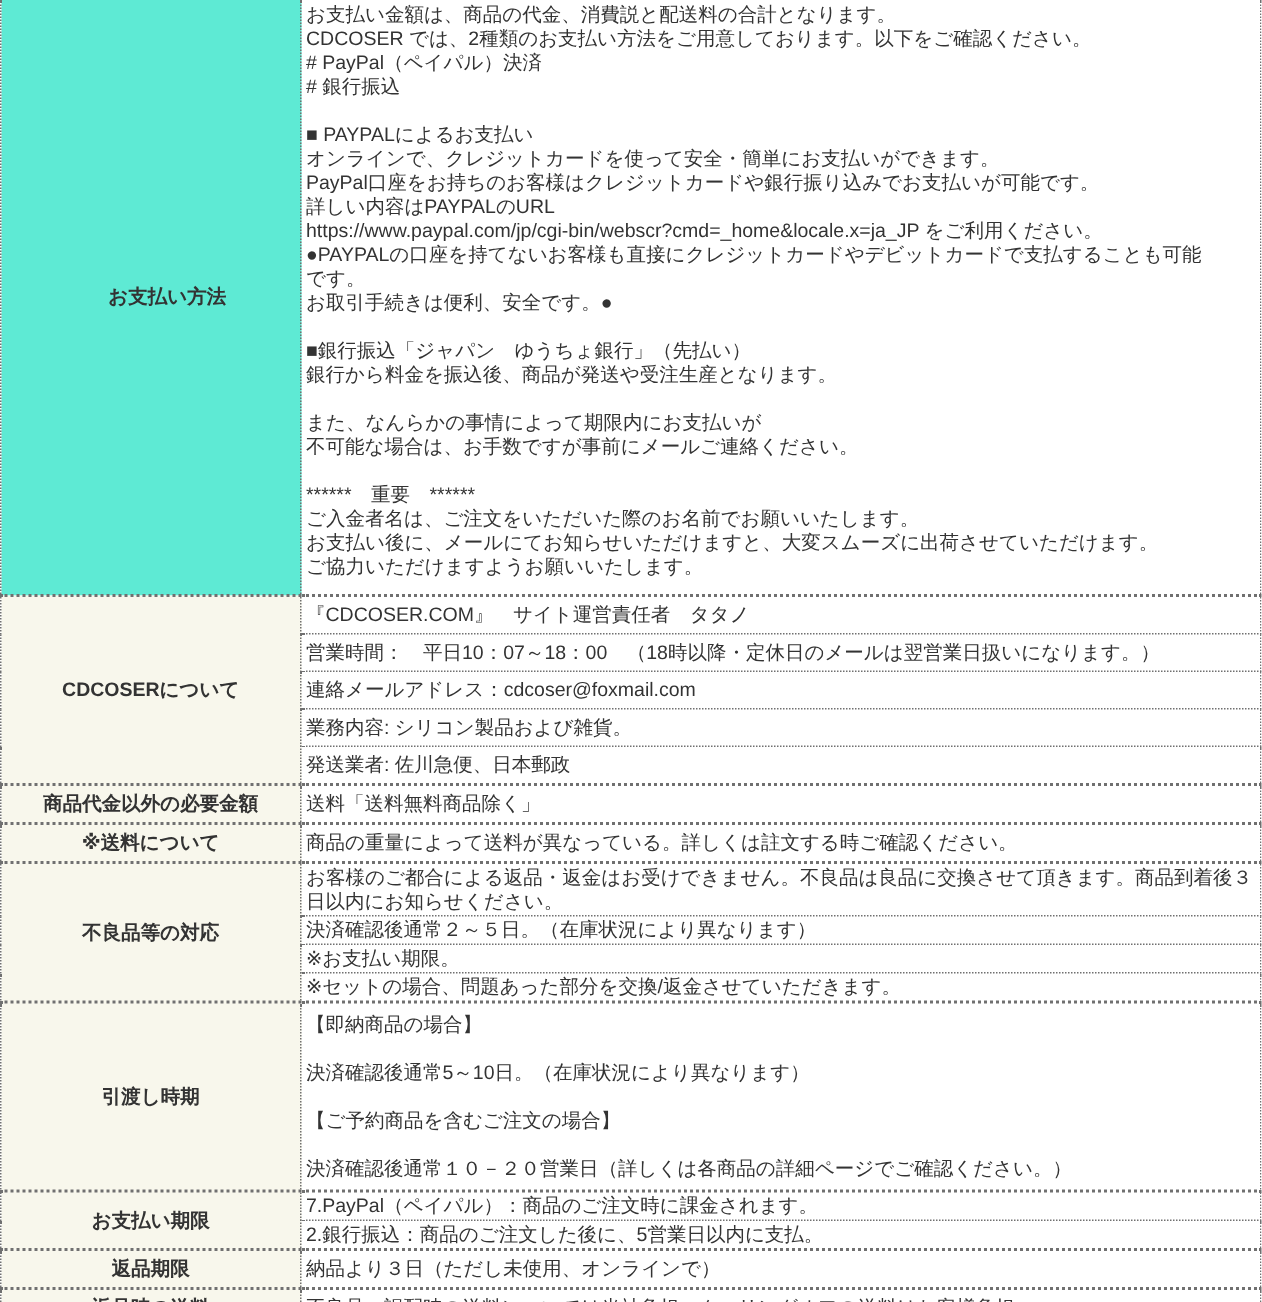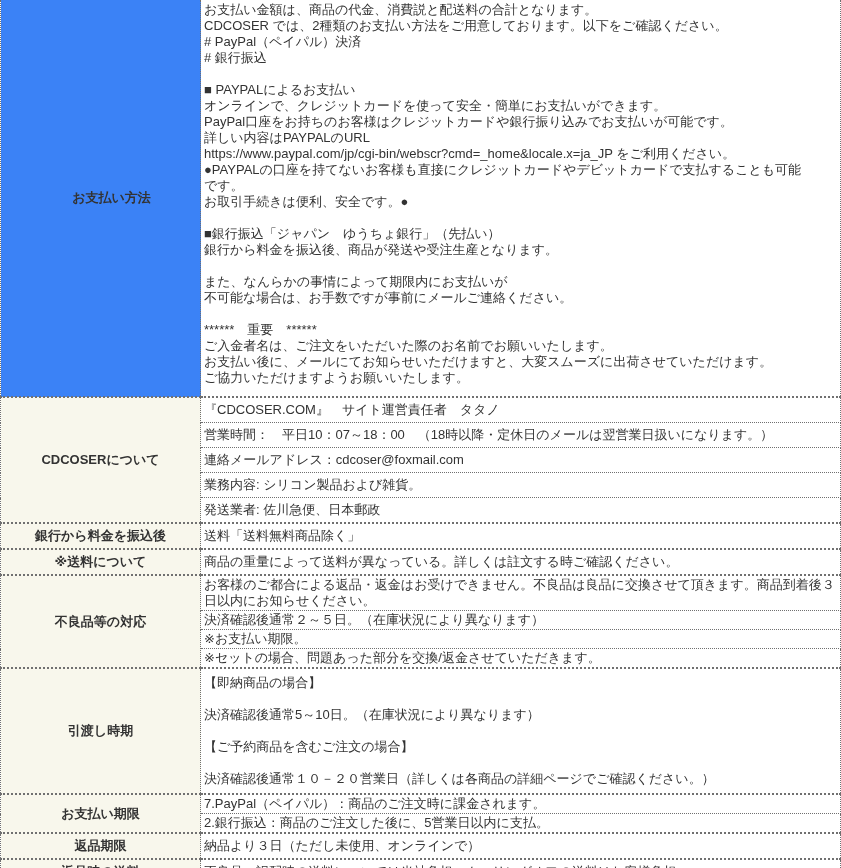--- a/index.html
+++ b/index.html
@@ -25,21 +25,21 @@
   col.c1{width:200px;}
   td{border:1px dotted var(--border);vertical-align:top;}
   td.hdr{
     background:var(--header-bg);
     font-weight:bold;
     text-align:center;
     vertical-align:middle;
     padding:2px;
     color:var(--text);
   }
-  td.hdr.white{background:#3b82f6;padding-left:24px;}
+  td.hdr.white{background:#5eead4;padding-left:24px;}
   td.cell{padding:4px 3px;line-height:16px;overflow:hidden;}
   td.cell.big{padding:2px 18px 10px 3px;}
   td.cell.dense{padding:1px 3px;line-height:16px;}
   td.cell.tall{padding:6px 3px;}
   tr.row-start > td{border-top:2px dotted var(--border);}
   table.shop tr:first-child > td{border-top:none;}
   .ln{min-height:16px;white-space:pre-wrap;word-break:break-all;}
   .bold{font-weight:normal;}
 </style>
 </head>
@@ -100,21 +100,21 @@
         <td class="cell">
           <div class="ln">業務内容: シリコン製品および雑貨。</div>
         </td>
       </tr>
       <tr>
         <td class="cell">
           <div class="ln">発送業者: 佐川急便、日本郵政</div>
         </td>
       </tr>
       <tr class="row-start">
-        <td class="hdr" rowspan="1">銀行から料金を振込後</td>
+        <td class="hdr" rowspan="1">商品代金以外の必要金額</td>
         <td class="cell">
           <div class="ln">送料「送料無料商品除く」</div>
         </td>
       </tr>
       <tr class="row-start">
         <td class="hdr" rowspan="1">※送料について</td>
         <td class="cell">
           <div class="ln">商品の重量によって送料が異なっている。詳しくは註文する時ご確認ください。</div>
         </td>
       </tr>

